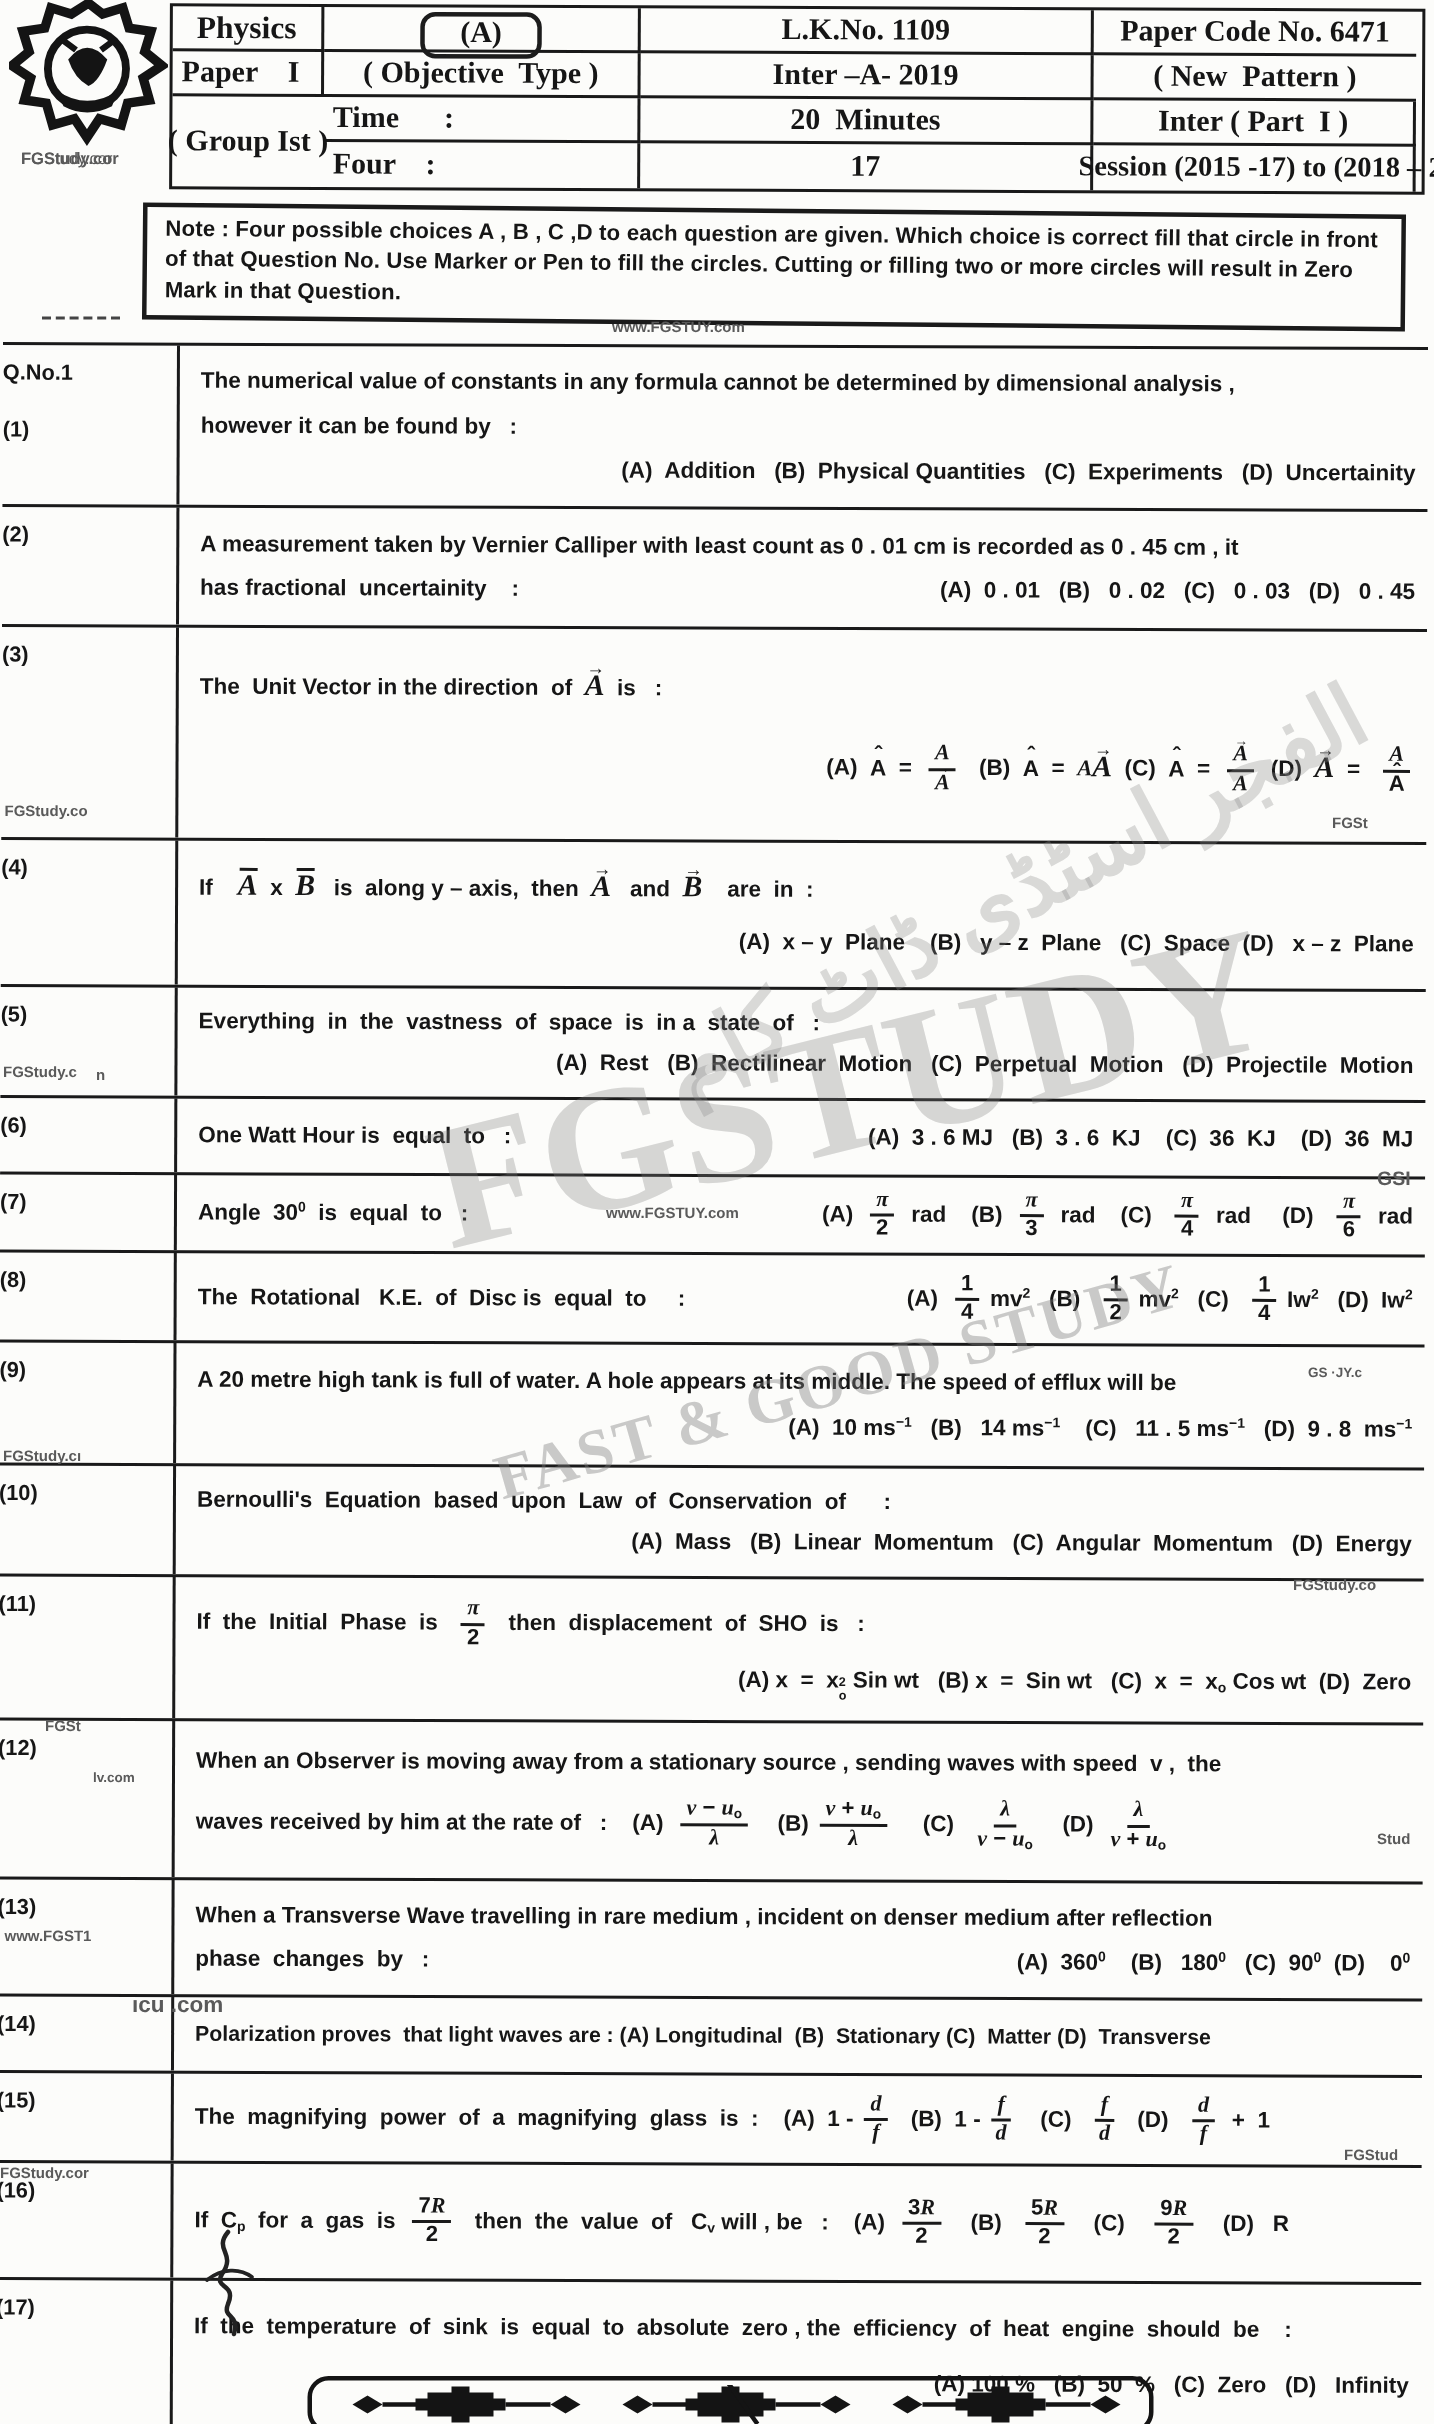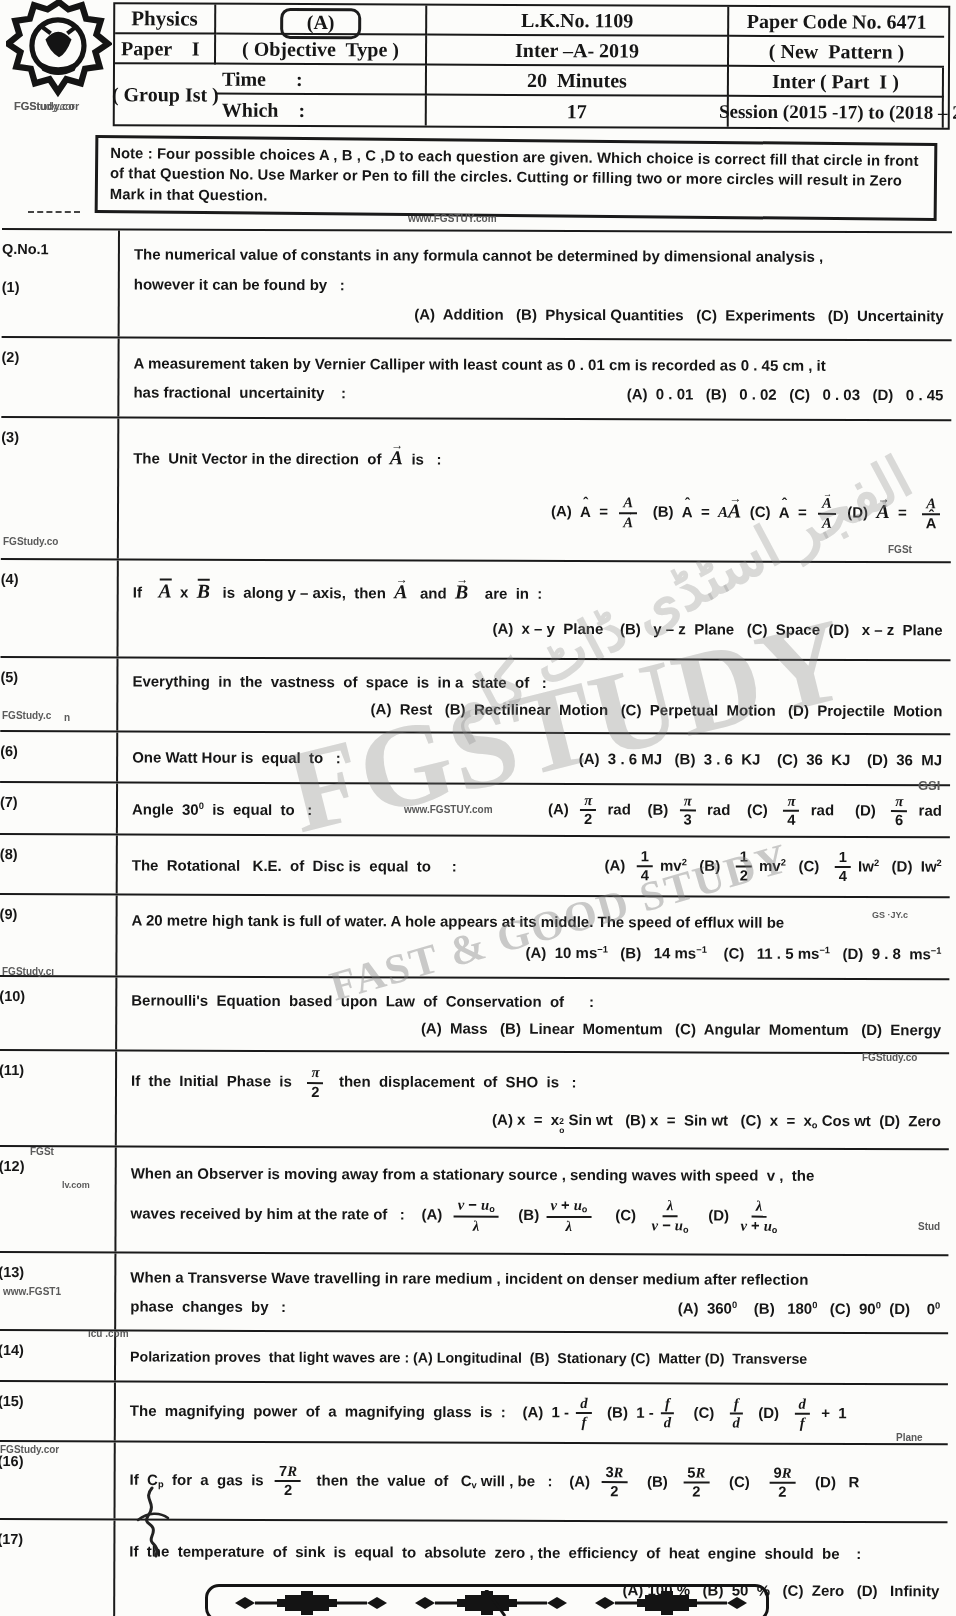--- a/index.html
+++ b/index.html
@@ -102,21 +102,21 @@
     <div class="hcell">Paper    I</div>
     <div class="hcell hc">( Objective  Type )</div>
     <div class="hcell hc">Inter –A- 2019</div>
     <div class="hcell hc no-r">( New  Pattern )</div>
 
     <div class="hcell">Time      :</div>
     <div class="hcell hc">20  Minutes</div>
     <div class="hcell hc">Inter ( Part  I )</div>
     <div class="hcell hc no-r no-b h-group">( Group Ist )</div>
 
-    <div class="hcell no-b">Which    :</div>
+    <div class="hcell no-b">Four    :</div>
     <div class="hcell hc no-b">17</div>
     <div class="hcell h-session no-b">Session (2015 -17) to (2018 – 20)</div>
   </div>
 
   <div class="note">Note : Four possible choices A , B , C ,D to each question are given. Which choice is correct fill that circle in front of that Question No. Use Marker or Pen to fill the circles. Cutting or filling two or more circles will result in Zero Mark in that Question.</div>
   <div class="dash"></div>
 
   <div class="wm-big">FGSTUDY</div>
   <div class="wm-tag">FAST &amp; GOOD STUDY</div>
   <div class="wm-urdu">الفجر اسٹڈی ڈاٹ کام</div>
@@ -378,16 +378,16 @@
     <span class="wm-s" style="left: 64px; top: 712px; font-size: 10px;">n</span>
     <span class="wm-s" style="left: 918px; top: 778px; font-size: 13px;">GSI</span>
     <span class="wm-s" style="left: 404px; top: 804px; font-size: 10px;">www.FGSTUY.com</span>
     <span class="wm-s" style="left: 872px; top: 910px; font-size: 9px;">GS ·JY.c</span>
     <span class="wm-s" style="left: 2px; top: 966px; font-size: 10px;">FGStudy.cı</span>
     <span class="wm-s" style="left: 862px; top: 1052px; font-size: 10px;">FGStudy.co</span>
     <span class="wm-s" style="left: 30px; top: 1146px; font-size: 10px;">FGSt</span>
     <span class="wm-s" style="left: 62px; top: 1180px; font-size: 9px;">lv.com</span>
     <span class="wm-s" style="left: 918px; top: 1221px; font-size: 10px;">Stud</span>
     <span class="wm-s" style="left: 3px; top: 1286px; font-size: 10px;">www.FGST1</span>
-    <span class="wm-s" style="left: 88px; top: 1328px; font-size: 10px;">ıcu  .com</span>
+    <span class="wm-s" style="left: 88px; top: 1328px; font-size: 15px;">ıcu  .com</span>
     <span class="wm-s" style="left: 0px; top: 1444px; font-size: 10px;">FGStudy.cor</span>
-    <span class="wm-s" style="left: 896px; top: 1432px; font-size: 10px;">Plane</span>
+    <span class="wm-s" style="left: 896px; top: 1432px; font-size: 10px;">FGStud</span>
   </div>
 
 </body></html>

